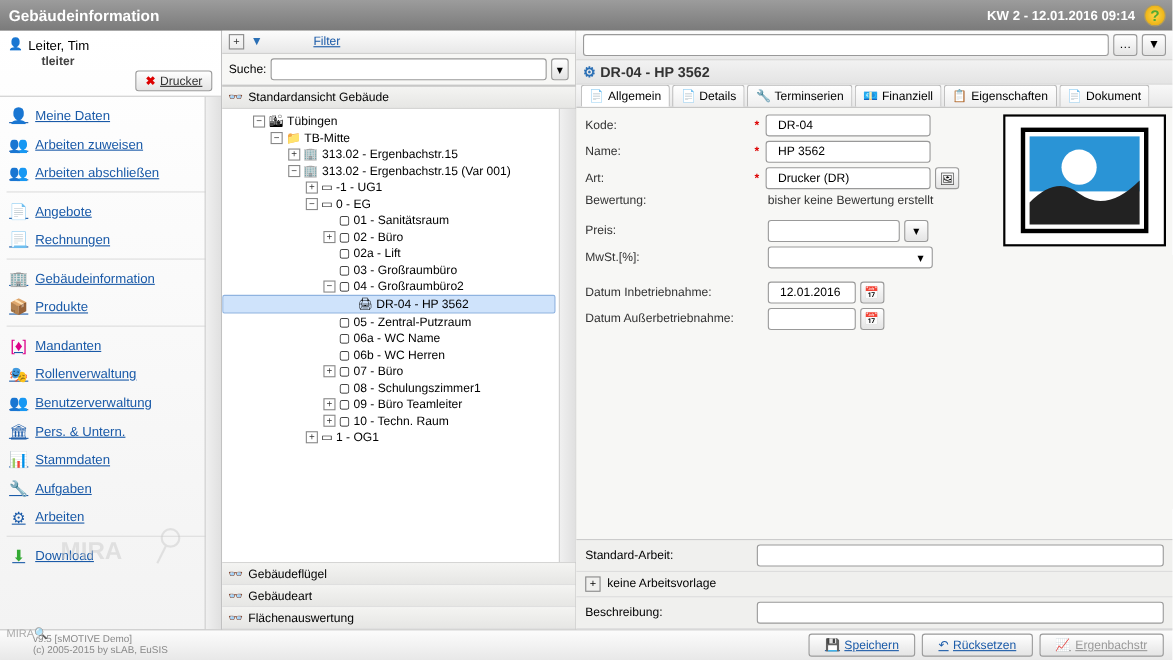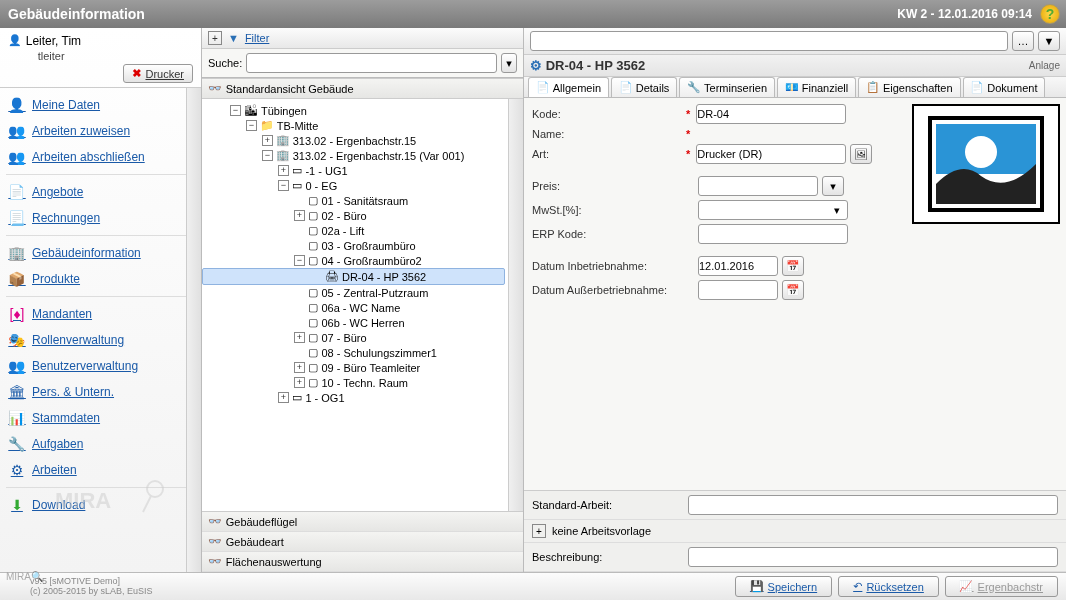--- a/index.html
+++ b/index.html
@@ -8,33 +8,33 @@
 .topbar .brand { width: 202px; padding-left: 10px; font-weight: bold; color: #e8e8e8; font-size: 15px; }
 .topbar .title { flex: 1; padding-left: 8px; font-weight: bold; }
 .topbar .kw { padding-right: 8px; font-weight: bold; font-size: 12px; }
 .topbar .help { width: 20px; height: 20px; border-radius: 50%; background: radial-gradient(#ffd84a,#e6a400); border: 1px solid #a96; display: flex; align-items: center; justify-content: center; color: #5a3; font-weight: bold; margin-right: 6px; }
 
 .main { display: flex; height: 544px; }
 
 .left-nav { width: 202px; border-right: 1px solid #bbb; background: linear-gradient(#fff,#f3f3f3); display: flex; flex-direction: column; }
 .userbox { padding: 6px 8px 4px 8px; border-bottom: 1px solid #ccc; }
 .userbox .uname { font-size: 12px; }
-.userbox .ulogin { font-size: 11px; color: #444; margin-left: 12px; margin-top: 2px; }
+.userbox .ulogin { font-size: 11px; color: #444; margin-left: 12px; margin-top: 2px; font-weight: bold; }
 .btn { display:inline-flex; align-items:center; gap:4px; border:1px solid #999; border-radius:3px; padding:2px 8px; background:linear-gradient(#fff,#e4e4e4); cursor:pointer; font-size:11px; color:#333;}
 .btn .cross { color:#d00; font-weight:bold; }
 .nav-items { flex:1; overflow-y:auto; padding-top:4px; }
 .nav-item { display:flex; align-items:center; gap:6px; padding:5px 8px; color:#1a5aa8; text-decoration:underline; cursor:pointer; font-size:12px; }
 .nav-item.sel { background:transparent; }
 .nav-item .ico { width:18px; height:16px; display:inline-flex; align-items:center; justify-content:center; font-size:14px; text-decoration:none; }
 
 .mid { width:322px; border-right:1px solid #bbb; display:flex; flex-direction:column; background:#f7f7f5; }
 .mid-top { border-bottom:1px solid #bbb; }
 .filterbar { display:flex; align-items:center; gap:6px; padding:3px 6px; background:linear-gradient(#fcfcfc,#e8e8e8); border-bottom:1px solid #ccc; }
 .filterbar .square { width:14px; height:14px; border:1px solid #888; display:inline-flex; align-items:center; justify-content:center; font-size:10px; color:#333; }
-.filterbar .flink { color:#1a5aa8; text-decoration:underline; }
+.filterbar .flink { color:#1a5aa8; text-decoration:underline;margin-left:40px; }
 .searchbar { display:flex; align-items:center; gap:4px; padding:4px 6px; }
 .searchbar input { flex:1; border:1px solid #999; border-radius:3px; padding:2px 4px; height:20px; }
 .tree-head { background:linear-gradient(#f4f4f2,#e6e6e4); border-top:1px solid #ccc; border-bottom:1px solid #ccc; padding:3px 6px; display:flex; align-items:center; gap:4px; }
 .tree { flex:1; overflow:auto; background:#fff; padding:4px 0; font-size:11px; }
 .node { display:flex; align-items:center; gap:3px; padding:1px 2px; white-space:nowrap; cursor:pointer; }
 .toggle { width:11px; height:11px; border:1px solid #888; display:inline-flex; align-items:center; justify-content:center; font-size:9px; line-height:1; color:#333; }
 .spacer { display:inline-block; width:11px; height:11px; }
 .node.selected { background:#cfe3fb; border:1px solid #8fb3e0; border-radius:2px; }
 .tree-foot { border-top:1px solid #ccc; }
 .foot-row { padding:3px 6px; display:flex; align-items:center; gap:4px; background:linear-gradient(#f4f4f2,#e6e6e4); border-bottom:1px solid #ddd; }
@@ -47,21 +47,21 @@
 .panel-head .phtitle { font-weight:bold; font-size:13px; color:#333; display:flex; align-items:center; gap:4px; }
 .panel-head .phpath { margin-left:auto; font-size:10px; color:#666; text-align:right; }
 .tabs { display:flex; background:linear-gradient(#f8f8f8,#e8e8e8); border-bottom:1px solid #bbb; padding-left:4px; }
 .tab { display:flex; align-items:center; gap:3px; padding:3px 7px; border:1px solid #bbb; border-bottom:none; background:linear-gradient(#fff,#eee); border-radius:3px 3px 0 0; margin-right:2px; cursor:pointer; font-size:11px; }
 .tab.active { background:#fff; }
 .form-area { flex:1; display:flex; overflow:hidden; }
 .form-left { flex:1; padding:6px 8px; overflow-y:auto; }
 .form-row { display:flex; align-items:center; margin-bottom:4px; gap:4px; }
 .form-row label { width:150px; font-size:11px; color:#333; }
 .form-row .req { color:#d00; font-weight:bold; margin-right:2px; }
-.form-row input, .form-row select { border:1px solid #999; border-radius:3px; padding:2px 0; height:20px; font-size:11px; }
+.form-row input, .form-row select { border:1px solid #999; border-radius:3px; padding:2px 10px; height:20px; font-size:11px; }
 .form-row .w1 { width:150px; }
 .form-row .w2 { width:150px; }
 .form-row .static { font-size:11px; color:#333; }
 .iconbtn { width:22px; height:20px; border:1px solid #999; border-radius:3px; background:linear-gradient(#fff,#e4e4e4); display:inline-flex; align-items:center; justify-content:center; cursor:pointer;}
 .img-ph { width:160px; padding:6px; }
 .img-frame { border:2px solid #000; padding:8px; background:#fff; display:flex; align-items:center; justify-content:center; }
 .form-bottom { border-top:1px solid #ccc; background:#f0f0ee; }
 .fb-row { padding:4px 8px; display:flex; align-items:center; gap:6px; border-bottom:1px solid #ddd; }
 .fb-row input { flex:1; border:1px solid #999; border-radius:3px; height:20px; }
 
@@ -318,21 +318,20 @@
       <input type="text" style="">
       <span class="smallbtn">…</span>
       <span class="smallbtn">▼</span>
     </div>
     <div class="panel-head">
       <div class="phtitle">
           <span style="color:#2a6fb5;">⚙</span>
           <span>DR-04 - HP 3562</span>
         </div>
       <div class="phpath">
-        <div>Anlage</div>
       </div>
     </div>
     <div class="tabs">
       <div class="tab active">
           <span>📄</span>
           <span>Allgemein</span>
         </div>
       <div class="tab">
           <span>📄</span>
           <span>Details</span>
@@ -357,44 +356,45 @@
     <div class="form-area">
       <div class="form-left">
         <div class="form-row">
             <label>Kode:</label>
             <span class="req">*</span>
             <input class="w1" value="DR-04" style="">
           </div>
         <div class="form-row">
             <label>Name:</label>
             <span class="req">*</span>
+            <input class="w1" value="HP 3562" style="">
           </div>
         <div class="form-row">
             <label>Art:</label>
             <span class="req">*</span>
             <input class="w2" value="Drucker (DR)" style="">
             <span class="iconbtn">🖼</span>
           </div>
+        <div class="form-row">
+            <label>Bewertung:</label>
+            <span style="width:8px;"></span>
+            <span class="static">bisher keine Bewertung erstellt</span>
+          </div>
         <div style="height:8px;"></div>
         <div class="form-row">
             <label>Preis:</label>
             <span style="width:8px;"></span>
             <input style="width: 120px;">
             <span class="iconbtn">▾</span>
           </div>
         <div class="form-row">
             <label>MwSt.[%]:</label>
             <span style="width:8px;"></span>
             <input class="w1" style="">
             <span style="margin-left:-18px;">▾</span>
-          </div>
-        <div class="form-row">
-            <label>ERP Kode:</label>
-            <span style="width:8px;"></span>
-            <input class="w1" style="">
           </div>
         <div style="height:8px;"></div>
         <div class="form-row">
             <label>Datum Inbetriebnahme:</label>
             <span style="width:8px;"></span>
             <input style="width: 80px;" value="12.01.2016">
             <span class="iconbtn">📅</span>
           </div>
         <div class="form-row">
             <label>Datum Außerbetriebnahme:</label>

